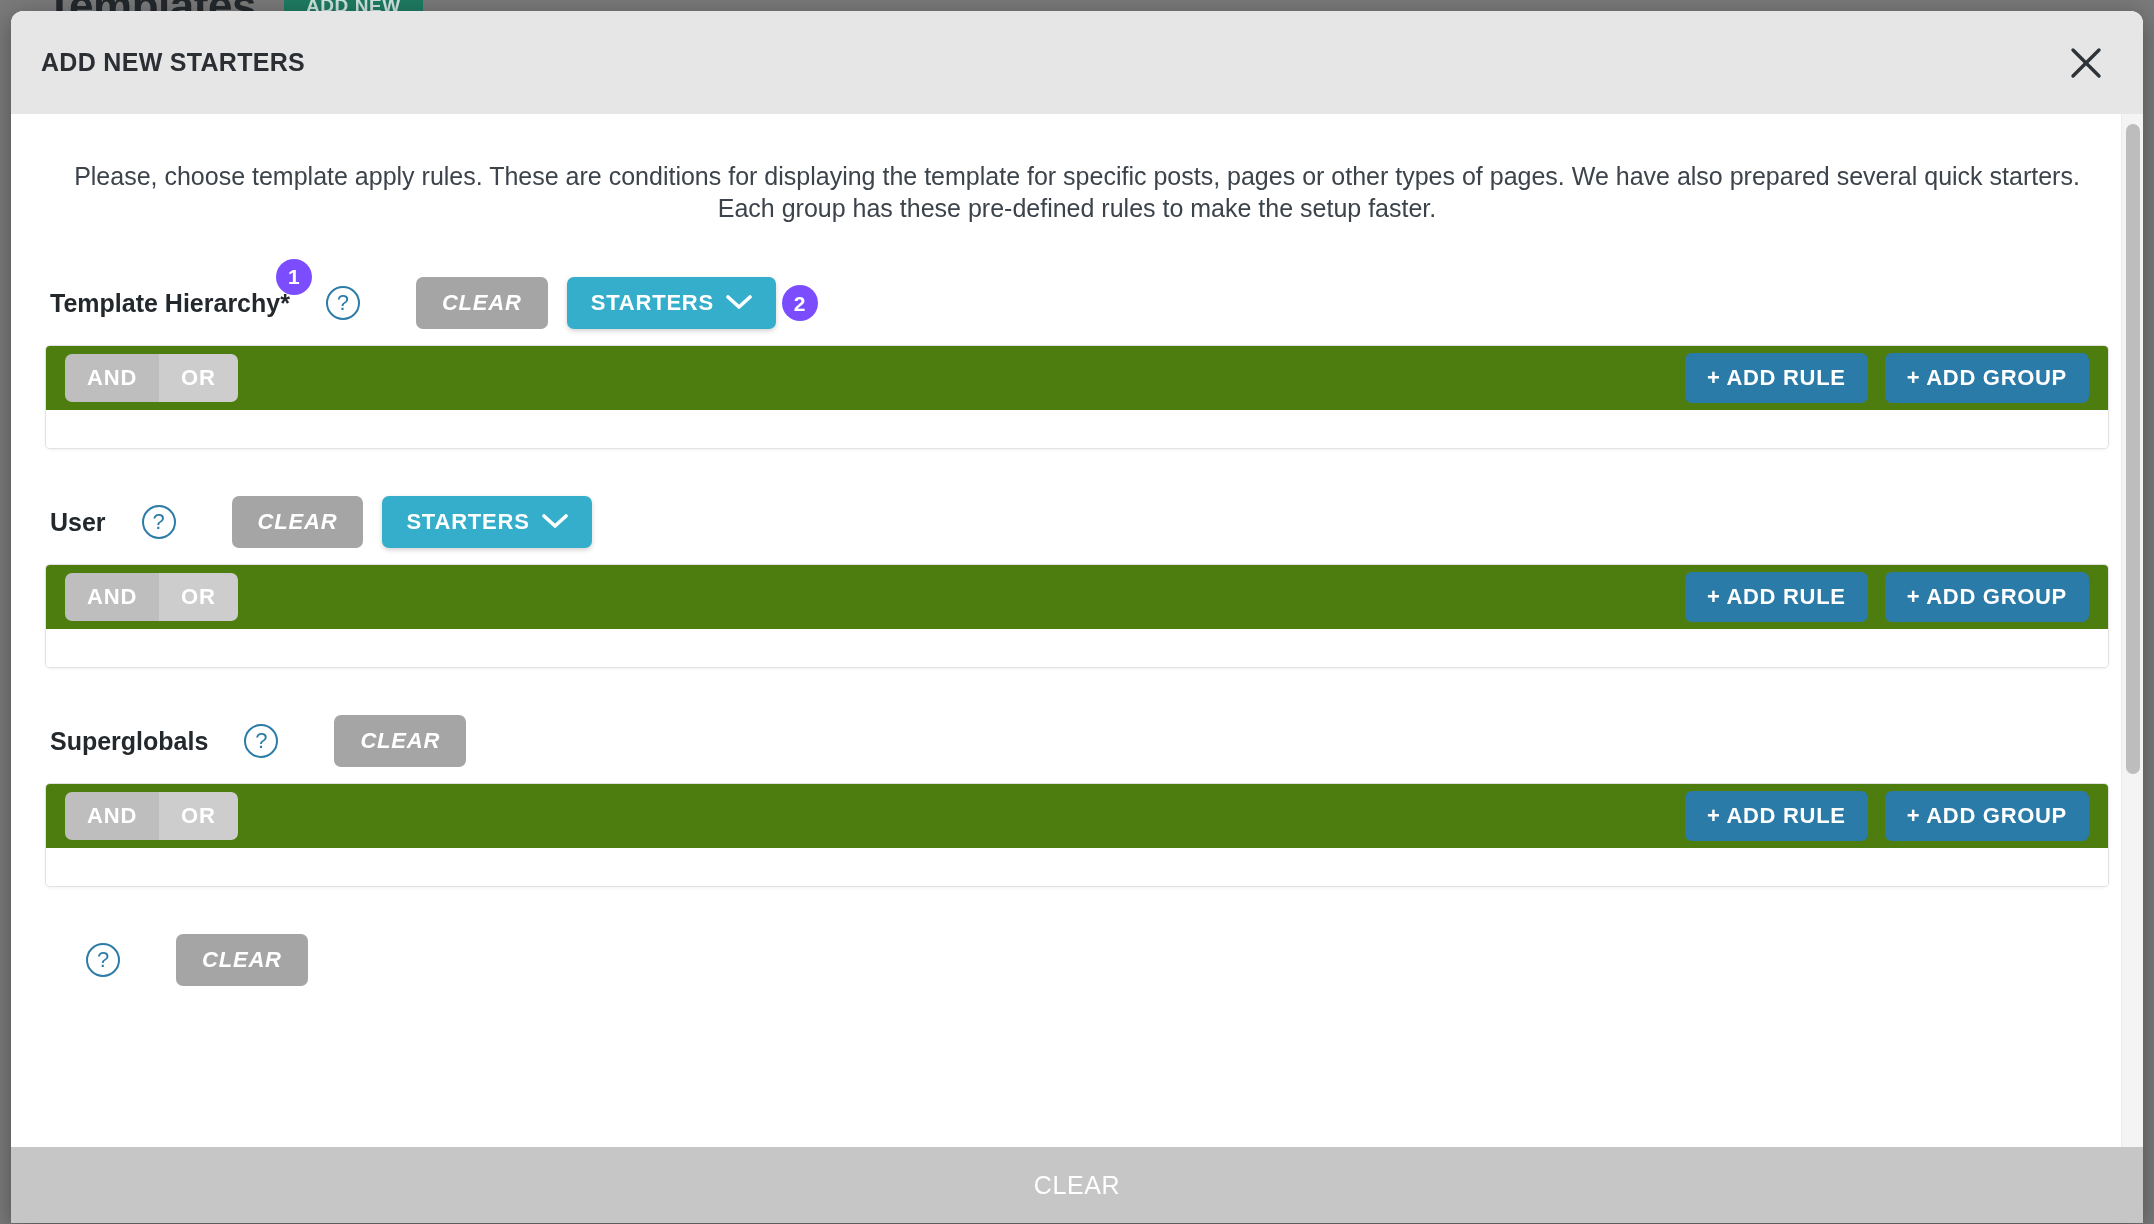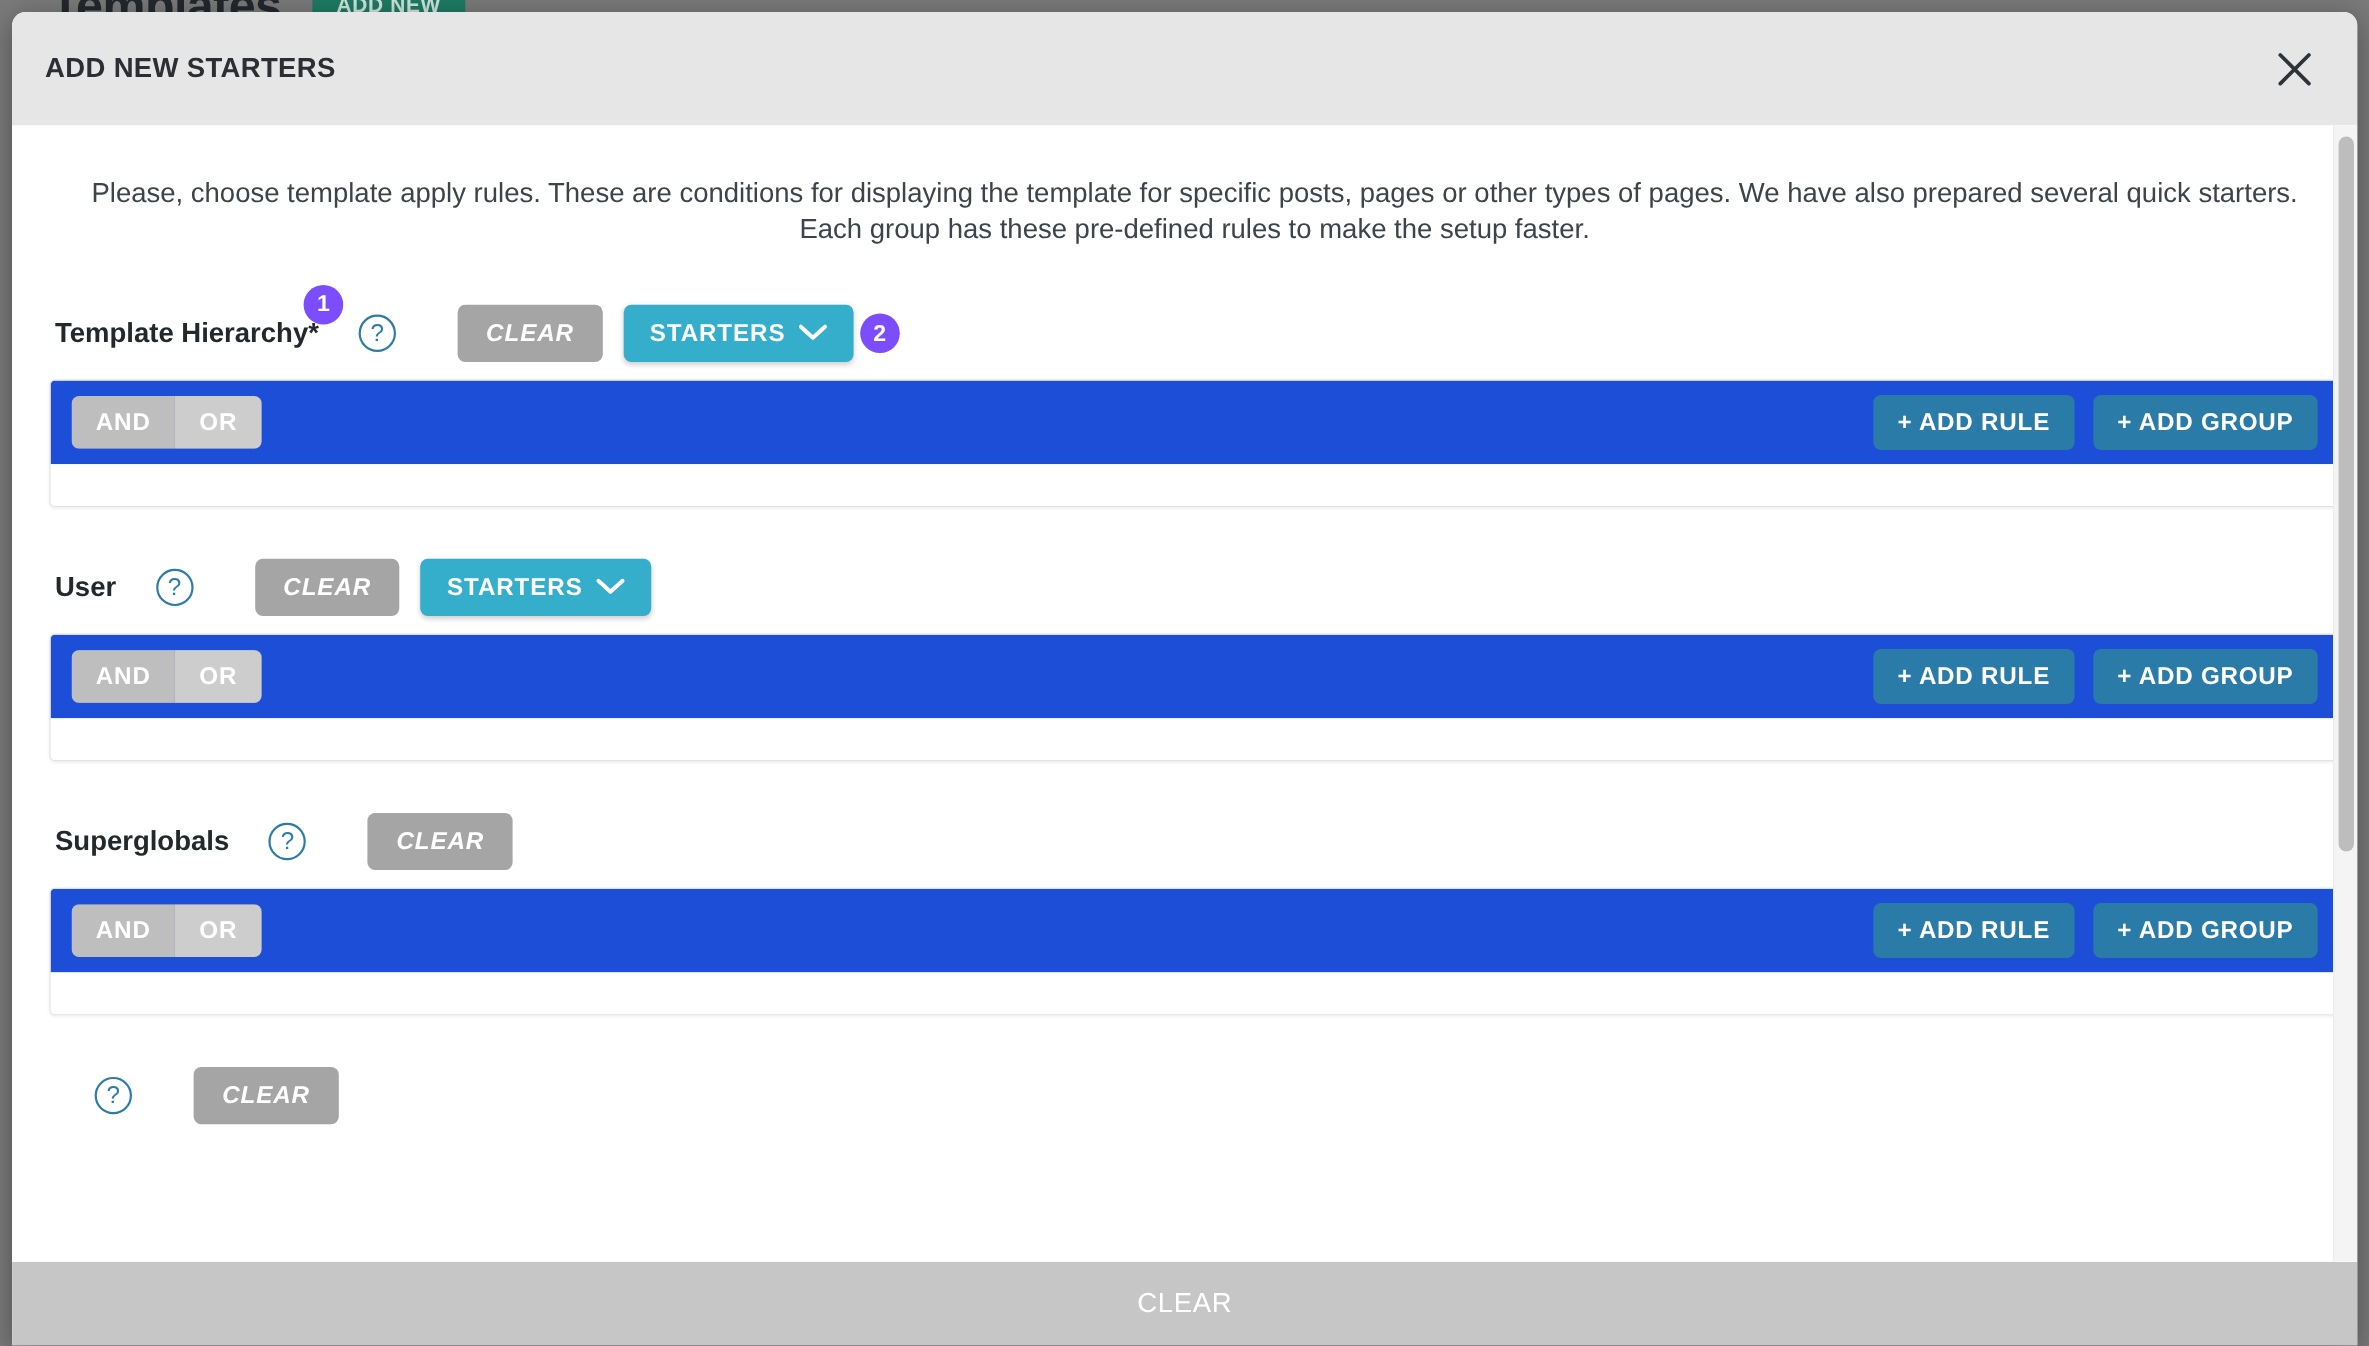--- a/index.html
+++ b/index.html
@@ -98,21 +98,21 @@
   
   .modal-body-wrap {
     flex: 1 1 auto;
     position: relative;
     background: #fff;
     overflow: hidden;
   }
   .modal-body {
     position: absolute;
     inset: 0;
-    padding: 0 16px 0 34px;
+    padding: 0 34px 0 34px;
     overflow: hidden;
   }
 
   .intro {
     margin: 46px auto 0 auto;
     max-width: 2030px;
     text-align: center;
     font-size: 25px;
     line-height: 1.28;
     color: #3c434a;
@@ -211,22 +211,22 @@
   
   .rule-group {
     margin-top: 13px;
     border: 1px solid #e2e2e2;
     border-radius: 5px;
     background: #fff;
     box-shadow: 0 1px 3px rgba(0,0,0,0.06);
     overflow: hidden;
   }
   .rule-group-header {
-    background: #1d4ed8;
-    height: 76px;
+    background: #4d7c0f;
+    height: 64px;
     display: flex;
     align-items: center;
     padding: 0 19px;
   }
   .andor {
     display: flex;
     border-radius: 7px;
     overflow: hidden;
     flex: 0 0 auto;
   }

